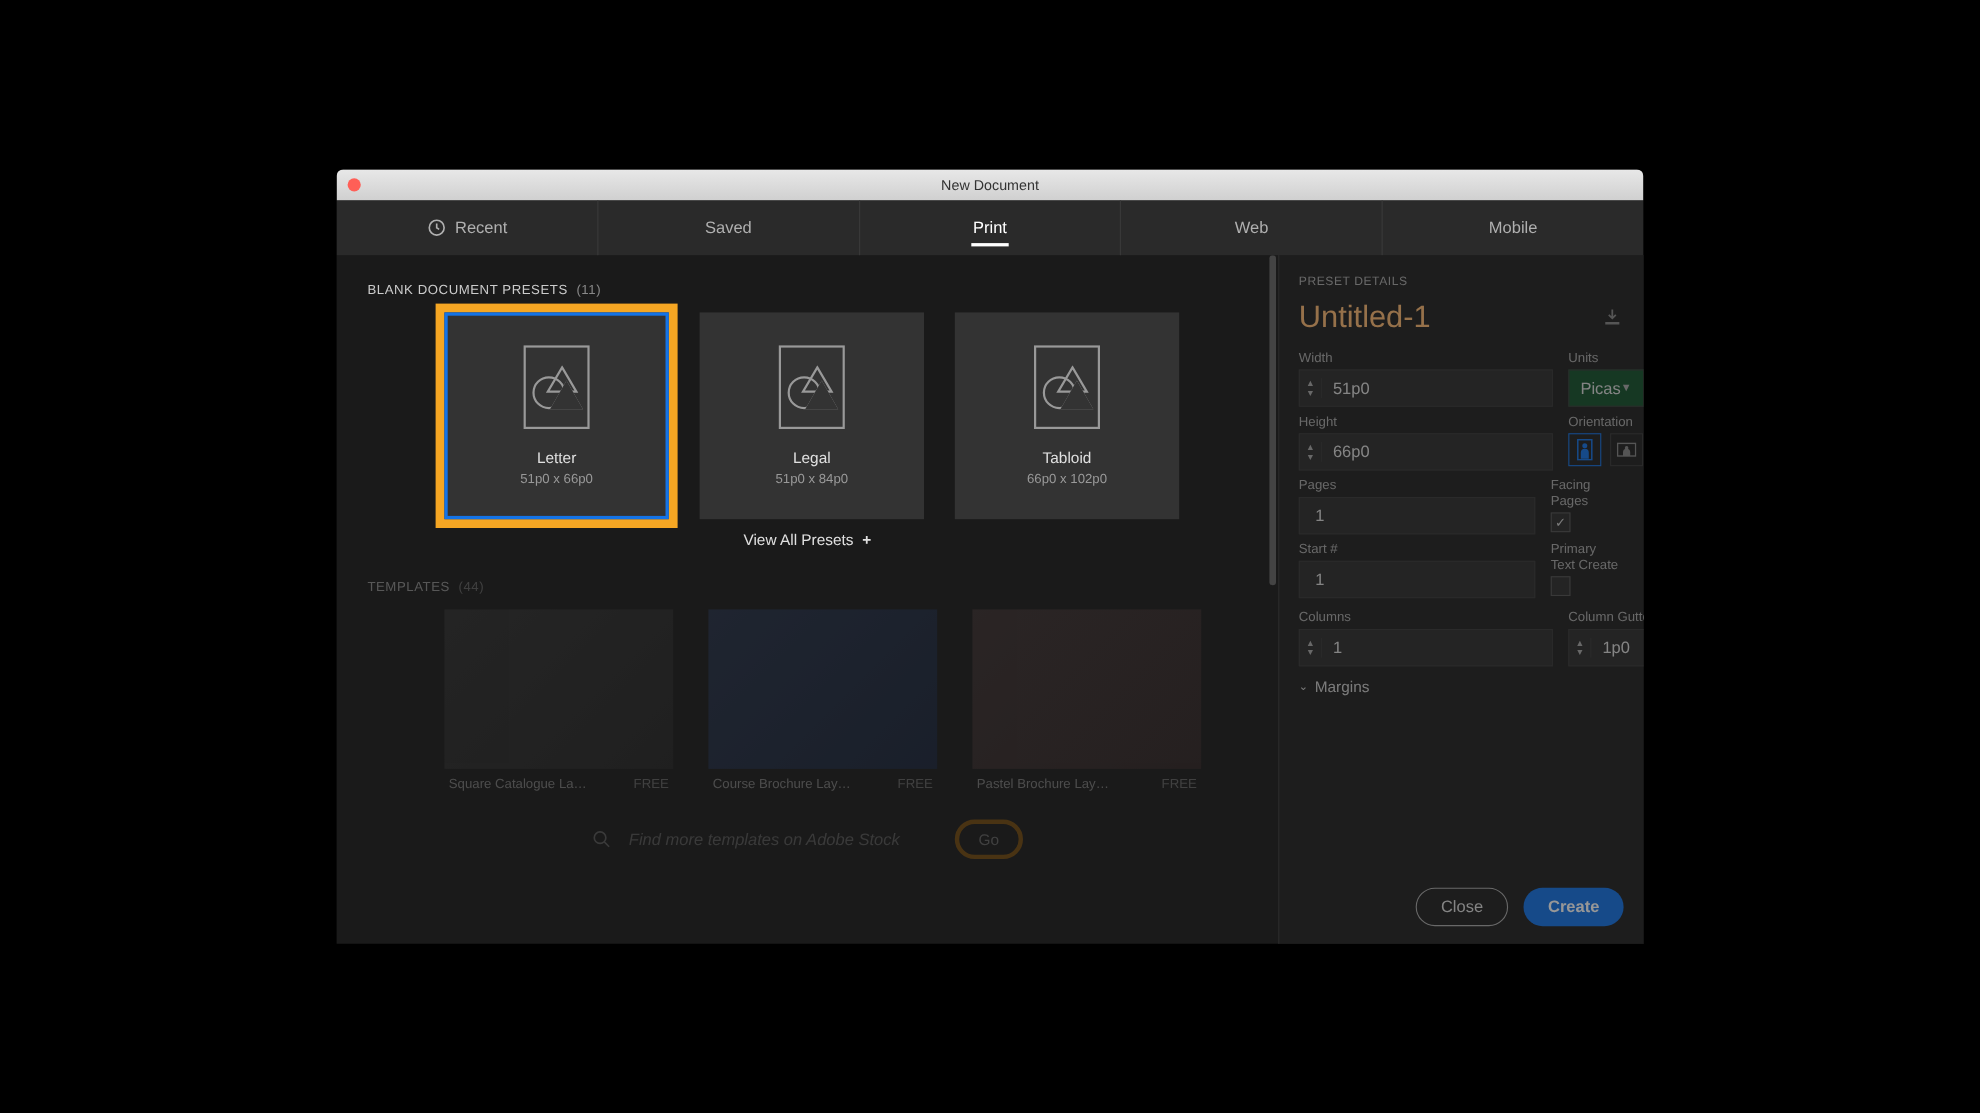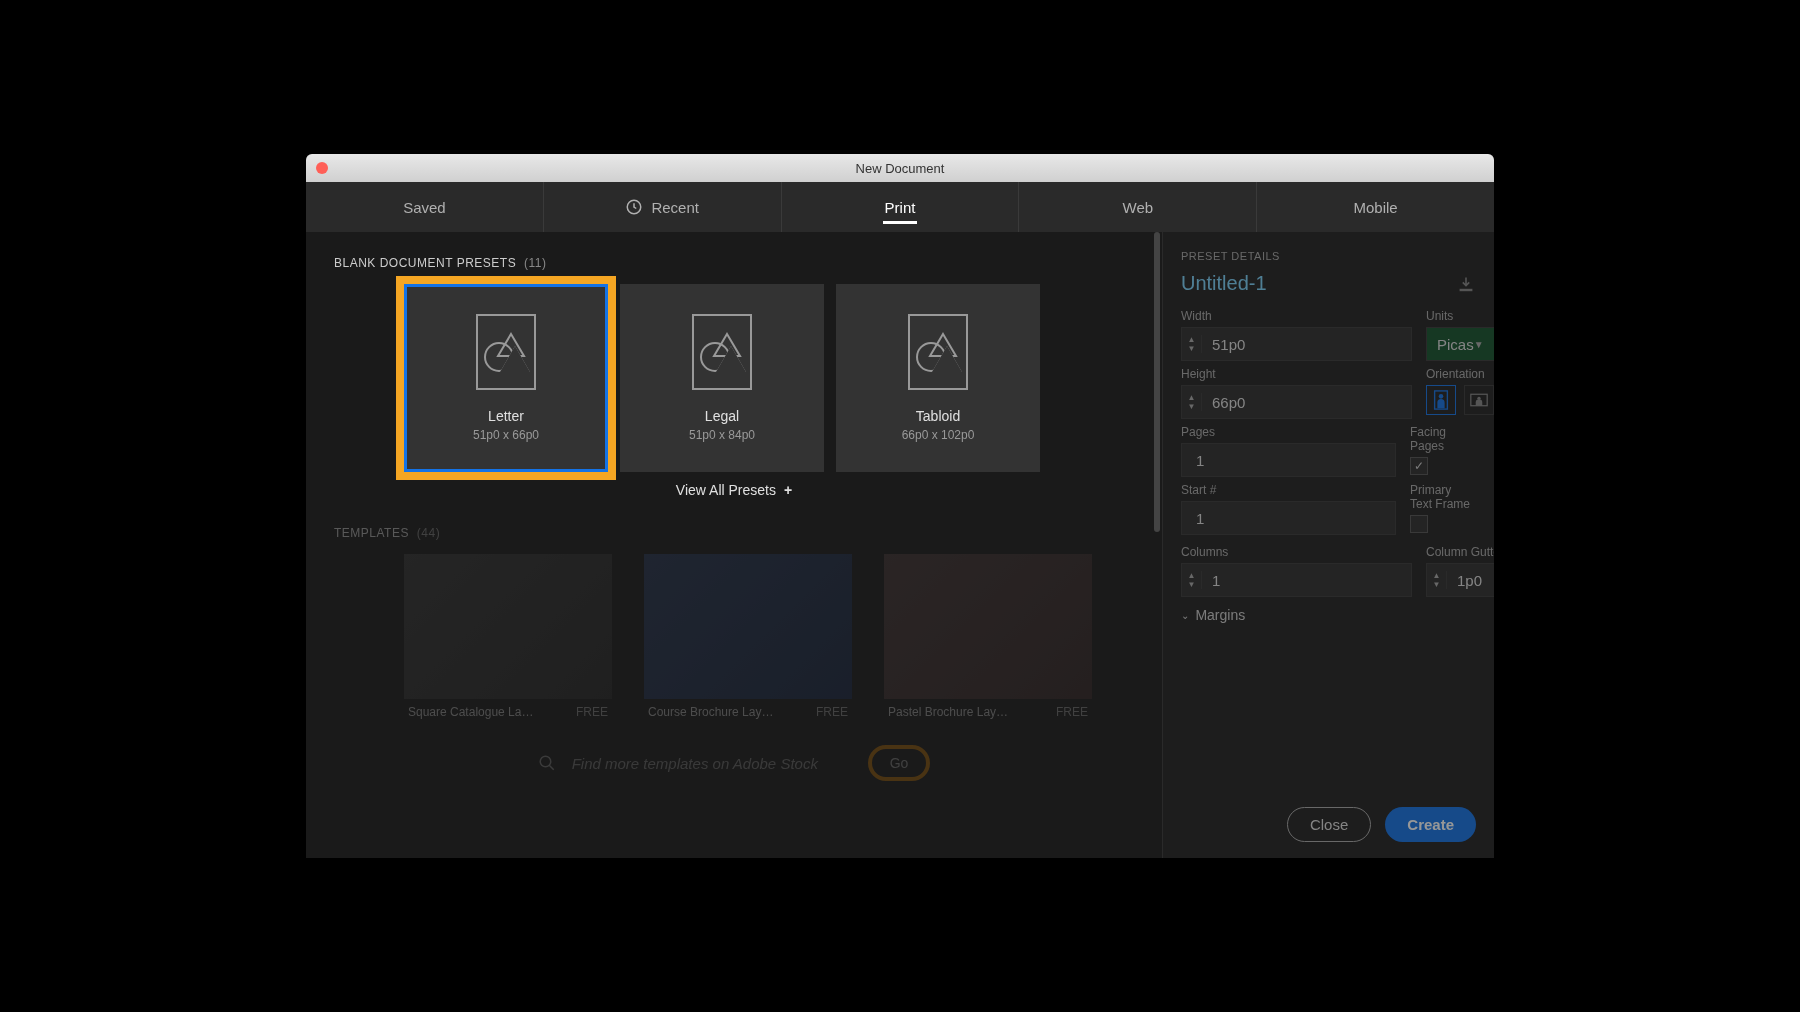--- a/index.html
+++ b/index.html
@@ -81,21 +81,21 @@
 }
 .section-title {
   font-size: 12px;
   letter-spacing: 0.5px;
   color: #ccc;
   margin-bottom: 14px;
 }
 .section-title .count { color: #888; margin-left: 4px; }
 .preset-row {
   display: flex;
-  gap: 12px;
+  gap: 28px;
   margin-bottom: 10px;
 }
 .preset-card {
   width: 204px;
   height: 188px;
   background: #333;
   display: flex;
   flex-direction: column;
   align-items: center;
   justify-content: center;
@@ -215,22 +215,22 @@
   letter-spacing: 0.5px;
   margin-bottom: 10px;
 }
 .doc-name-row {
   display: flex;
   align-items: center;
   justify-content: space-between;
   margin-bottom: 14px;
 }
 .doc-name {
-  font-size: 20px;
-  color: #7dd3fc;
+  font-size: 28px;
+  color: #fdba74;
   background: transparent;
   border: none;
   width: 240px;
 }
 .field-row { display: flex; gap: 14px; margin-bottom: 6px; }
 .field { flex: 1; }
 .field-label { font-size: 12px; color: #aaa; margin-bottom: 4px; display: block; }
 .num-input {
   display: flex;
   align-items: center;
@@ -339,29 +339,29 @@
 <body>
 
 <div class="window">
   <div class="titlebar">
     <div class="traffic-light traffic-red"></div>
     <div class="titlebar-title">New Document</div>
   </div>
 
   <div class="tabs">
     <div class="tab">
-        <span>Saved</span>
-      </div>
-    <div class="tab">
       <svg width="18" height="18" viewBox="0 0 24 24" fill="none" stroke="#b0b0b0" stroke-width="2">
           <circle cx="12" cy="12" r="9"></circle>
           <path d="M12 7v5l3 2"></path>
         </svg>
       <span>Recent</span>
     </div>
+    <div class="tab">
+        <span>Saved</span>
+      </div>
     <div class="tab active">
         <span>Print</span>
       </div>
     <div class="tab">
         <span>Web</span>
       </div>
     <div class="tab">
         <span>Mobile</span>
       </div>
   </div>
@@ -532,21 +532,21 @@
         </div>
 
         <div class="field-row">
           <div class="field">
             <span class="field-label">Start #</span>
             <div class="num-input">
               <input style="padding-left: 14px;" value="1">
             </div>
           </div>
           <div class="field">
-            <span class="field-label">Primary Text Frame</span>
+            <span class="field-label">Primary Text Create</span>
             <div class="checkbox"></div>
           </div>
         </div>
 
         <div class="field-row" style="margin-top:10px;">
           <div class="field">
             <span class="field-label">Columns</span>
             <div class="num-input">
               <div class="stepper">
                   <div>▲</div>

